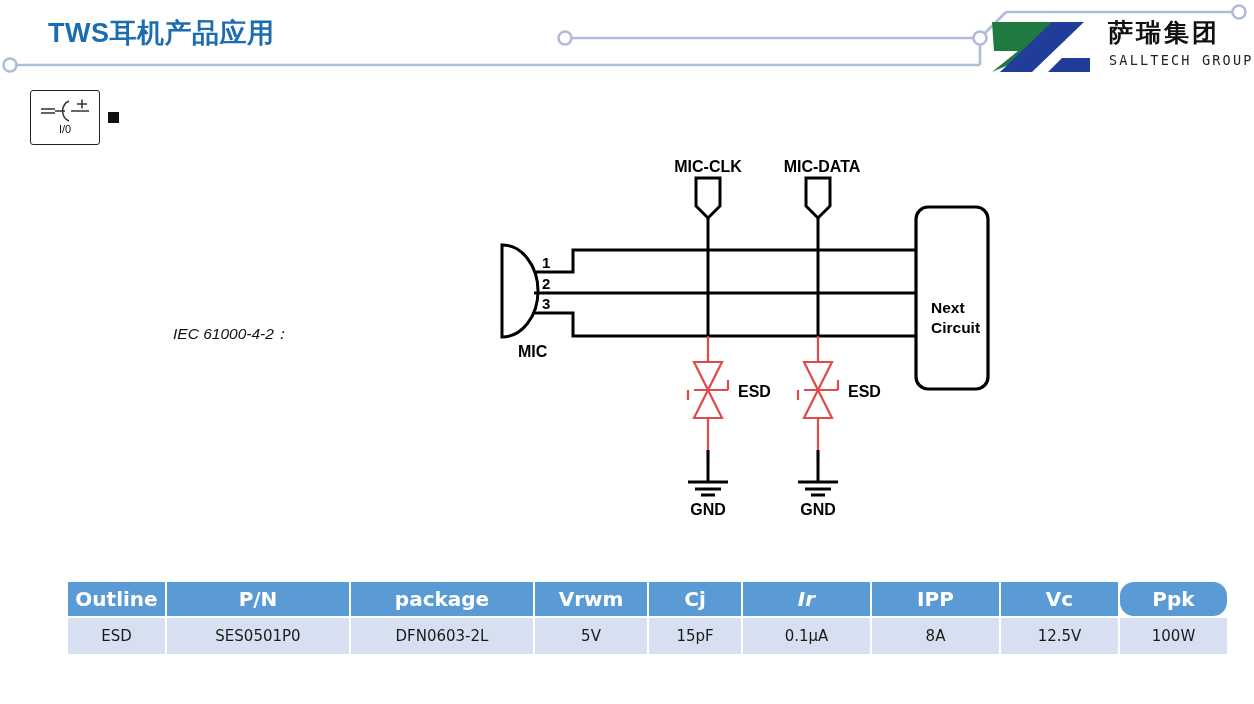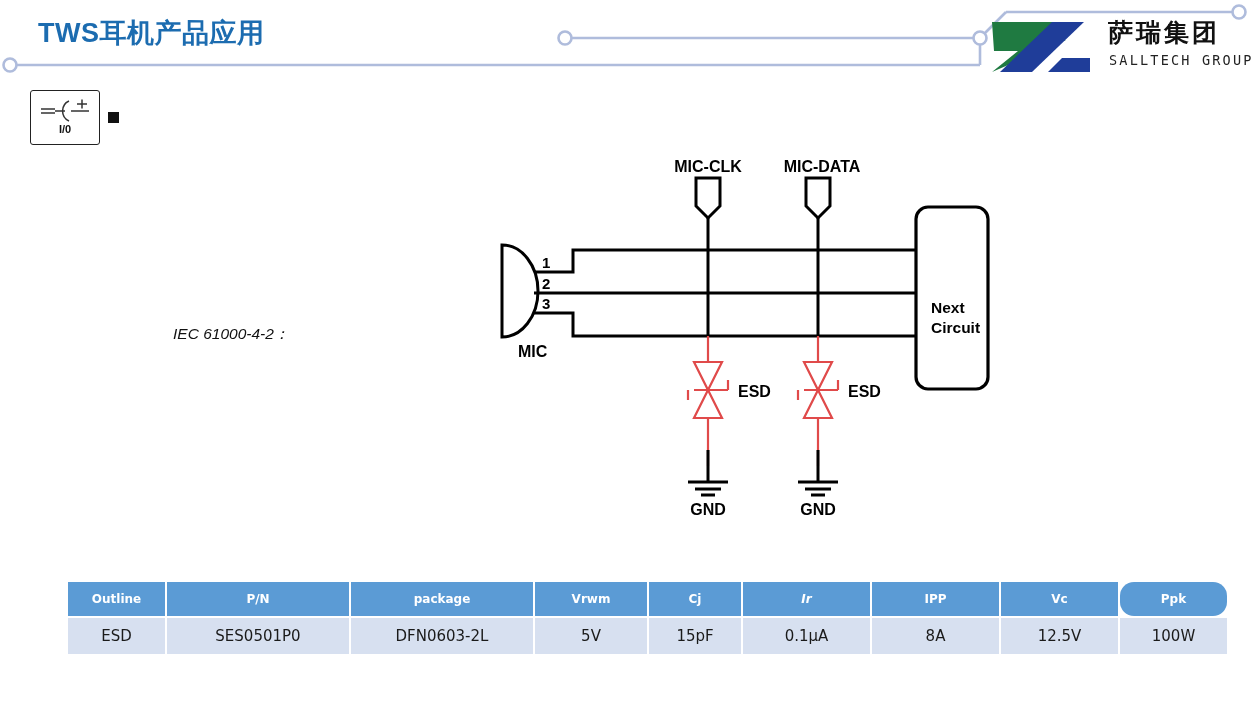--- a/index.html
+++ b/index.html
@@ -7,21 +7,21 @@
     width:1254px;height:704px;
     background:#ffffff;
     font-family:"Liberation Sans","DejaVu Sans",sans-serif;
     position:relative;
     overflow:hidden;
   }
   .slide{position:absolute;inset:0;}
 
   
   .title{
-    position:absolute;left:38px;top:15px;
+    position:absolute;left:48px;top:15px;
     font-size:27px;font-weight:bold;color:#1C6CB0;
     letter-spacing:.5px;white-space:nowrap;
   }
   .header-deco{position:absolute;left:0;top:0;width:1254px;height:90px;}
 
   
   .logo{position:absolute;left:988px;top:16px;width:242px;height:62px;text-align:center;}
   .logo-mark{position:absolute;left:0;top:2px;width:112px;height:58px;}
   .logo-cn{
     position:absolute;left:120px;top:0px;
@@ -37,21 +37,21 @@
   }
 
   
   .io-badge{
     position:absolute;left:30px;top:90px;width:68px;height:53px;
     border:1.6px solid #222;border-radius:3px;background:#fff;
   }
   .io-badge svg{position:absolute;left:0;top:0;}
   .io-badge .io-label{
     position:absolute;left:0;right:0;top:32px;text-align:center;
-    font-size:11px;font-weight:bold;color:#111;
+    font-size:11px;font-weight:normal;color:#111;
   }
   .bullet-sq{
     position:absolute;left:108px;top:112px;width:11px;height:11px;background:#111;
   }
   .section-title{
     position:absolute;left:130px;top:103px;
     font-size:20px;font-weight:bold;color:#111;white-space:nowrap;
   }
 
   
@@ -64,21 +64,21 @@
   .schematic{position:absolute;left:480px;top:150px;width:620px;height:390px;}
 
   
   .spec-table{
     position:absolute;left:66px;top:580px;width:1123px;
     border-collapse:separate;border-spacing:2px 2px;
     table-layout:fixed;
   }
   .spec-table th{
     background:#5B9BD5;color:#ffffff;
-    font-size:12px;font-weight:bold;
+    font-size:20px;font-weight:bold;
     height:32px;text-align:center;vertical-align:middle;
     font-family:"DejaVu Sans","Liberation Sans",sans-serif;
   }
   .spec-table td{
     background:#D7E0F0;color:#1a1a1a;
     font-size:15px;height:34px;text-align:center;vertical-align:middle;
     font-family:"DejaVu Sans","Liberation Sans",sans-serif;
   }
   .c0{width:95px;}  .c1{width:180px;} .c2{width:180px;}
   .c3{width:110px;} .c4{width:90px;}  .c5{width:125px;font-style:italic;}

